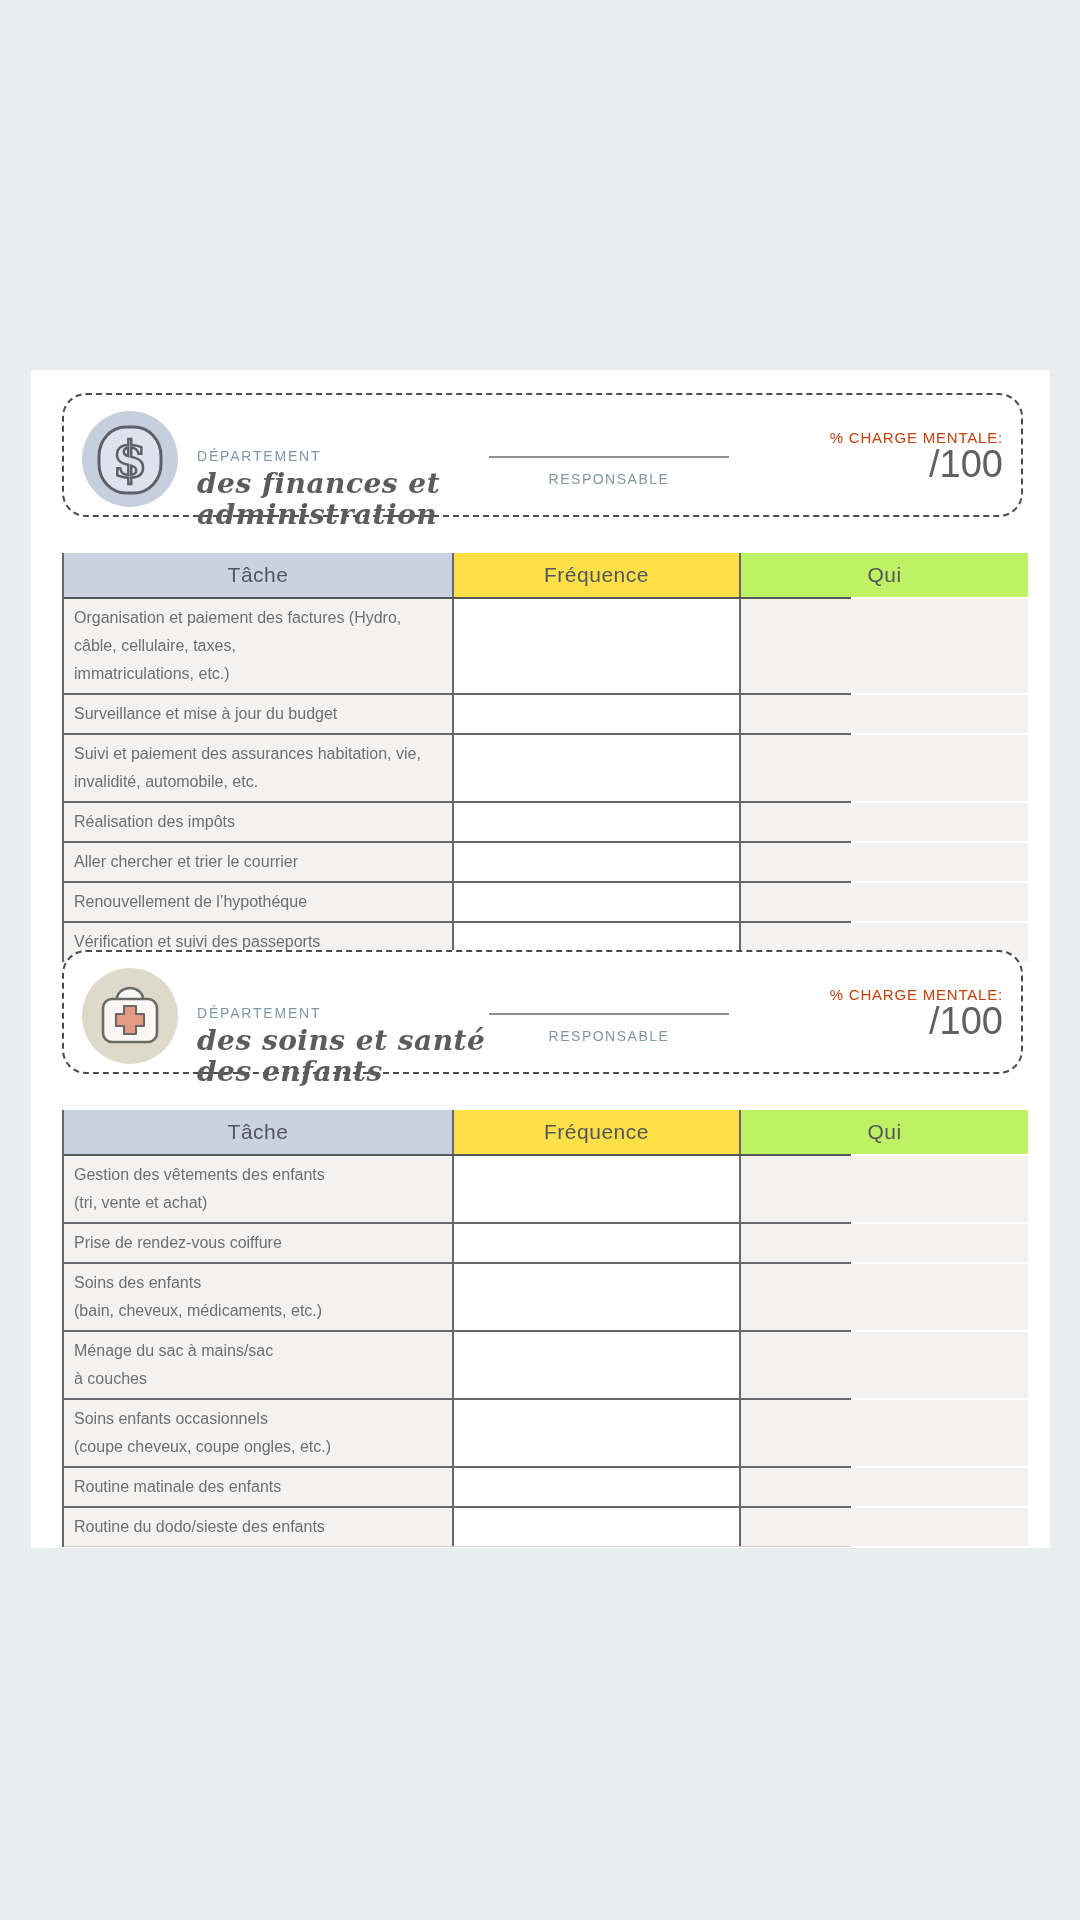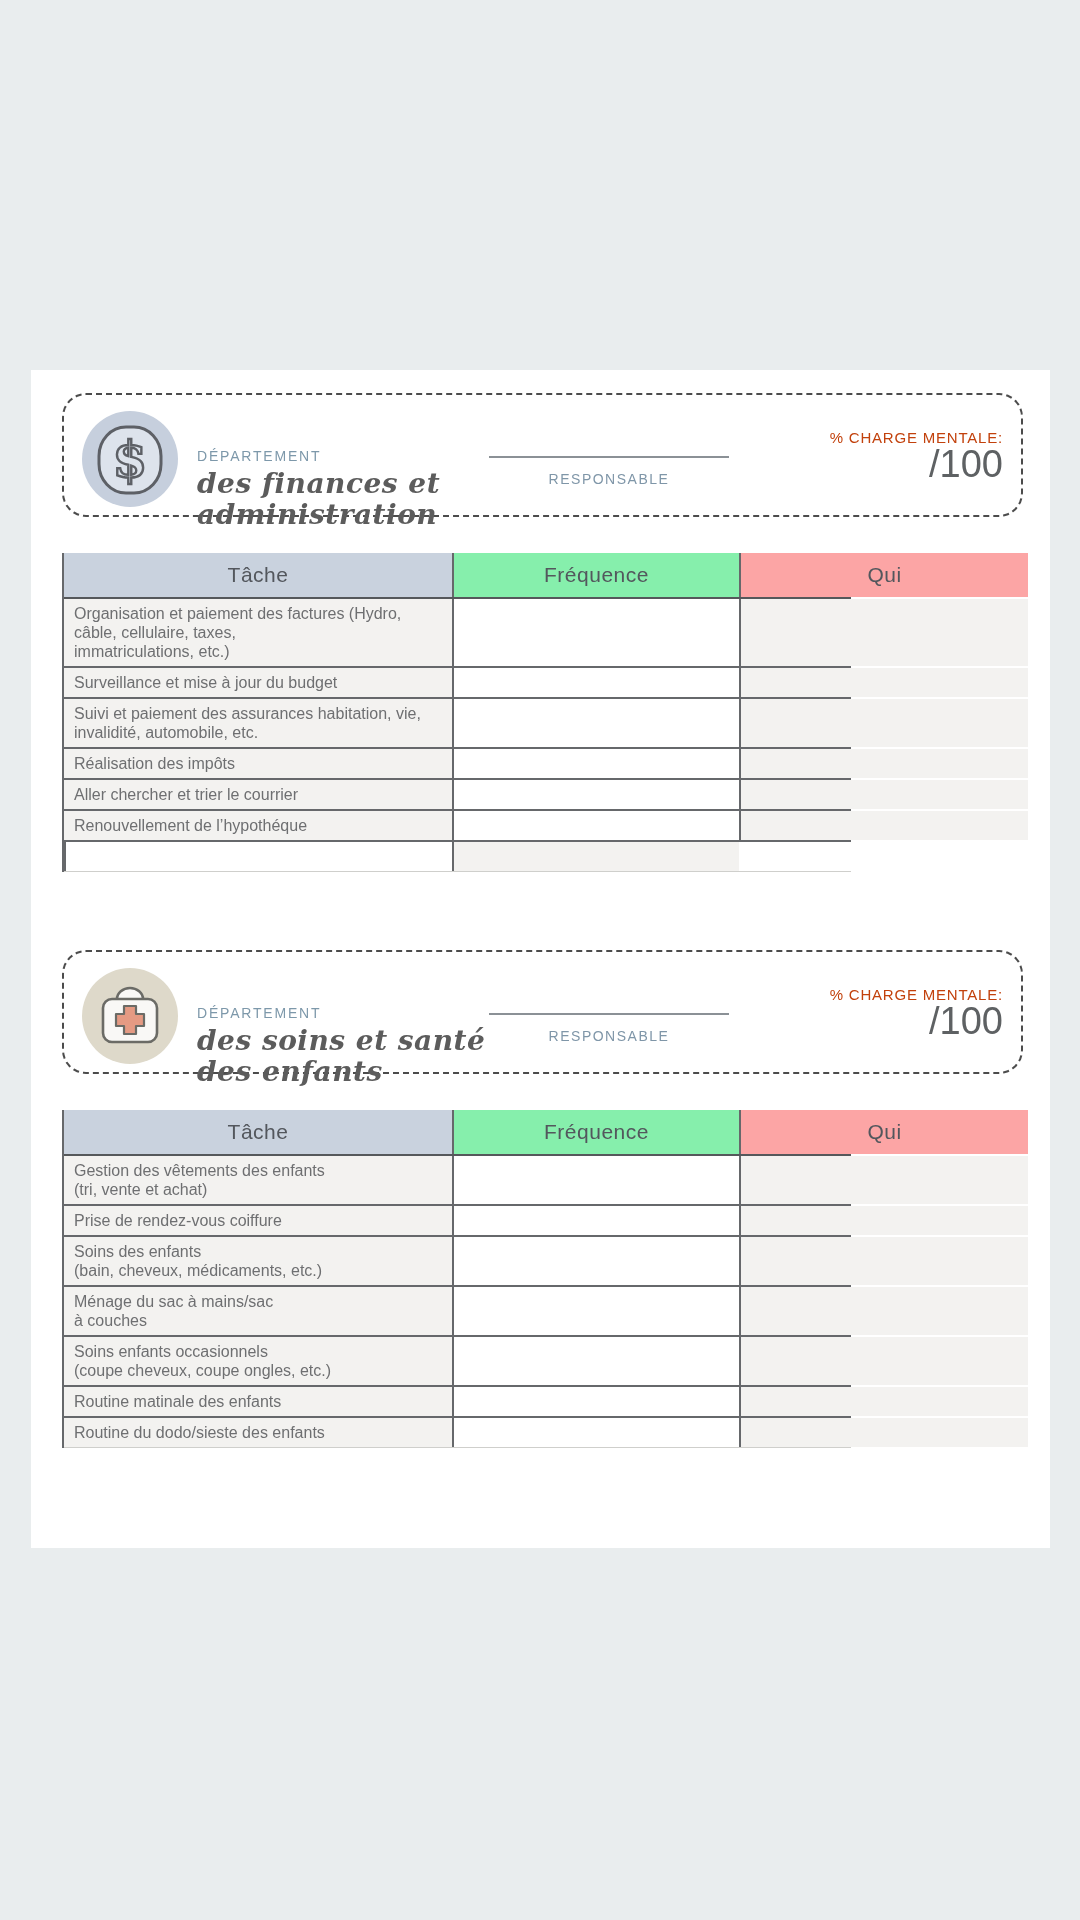--- a/index.html
+++ b/index.html
@@ -57,29 +57,29 @@
   .ttable.second { top:740px; }
   .thead {
     display:grid; grid-template-columns:388px 287px 289px;
     height:46px; border-bottom:2px solid #55585b;
   }
   .hcell {
     display:flex; align-items:center; justify-content:center;
     font-size:21px; color:#53575d; letter-spacing:0.5px;
   }
   .hcell.c1 { background:#c9d2de; }
-  .hcell.c2 { background:#86efac; border-left:2px solid #66686b; }
-  .hcell.c3 { background:#fca5a5; border-left:2px solid #66686b; }
+  .hcell.c2 { background:#fde047; border-left:2px solid #66686b; }
+  .hcell.c3 { background:#bef264; border-left:2px solid #66686b; }
   .trow {
     display:grid; grid-template-columns:388px 287px 289px;
     border-bottom:2px solid #66686b;
   }
   .trow:last-child { border-bottom:1px solid #cfcfcc; }
   .cell {
-    font-size:16px; line-height:19px; color:#6e6f71;
+    font-size:16px; line-height:28px; color:#6e6f71;
     padding:5px 2px 5px 10px; white-space:pre-line; min-height:29px;
   }
   .cell.task { background:#f3f2f0; }
   .cell.freq { background:#ffffff; border-left:2px solid #66686b; }
   .cell.qui  { background:#f3f2f0; border-left:2px solid #66686b; }
 </style>
 </head>
 <body>
 
 <div class="sheet">
@@ -136,20 +136,21 @@
       <div class="cell task">Aller chercher et trier le courrier</div>
       <div class="cell freq"></div>
       <div class="cell qui"></div>
     </div>
     <div class="trow">
       <div class="cell task">Renouvellement de l’hypothéque</div>
       <div class="cell freq"></div>
       <div class="cell qui"></div>
     </div>
     <div class="trow">
+      <div class="cell task">Vérification et suivi des passeports</div>
       <div class="cell freq"></div>
       <div class="cell qui"></div>
     </div>
   </div>
 
   <div class="dept-box second">
     <span class="icon-wrap">
       <svg width="96" height="96" viewBox="0 0 96 96">
         <circle cx="48" cy="48" r="48" fill="#ded9ca"></circle>
         <path d="M35 36 v-5 a13 11 0 0 1 26 0 v5" fill="#f9f8f6" stroke="#6b6b66" stroke-width="2.6"></path>

